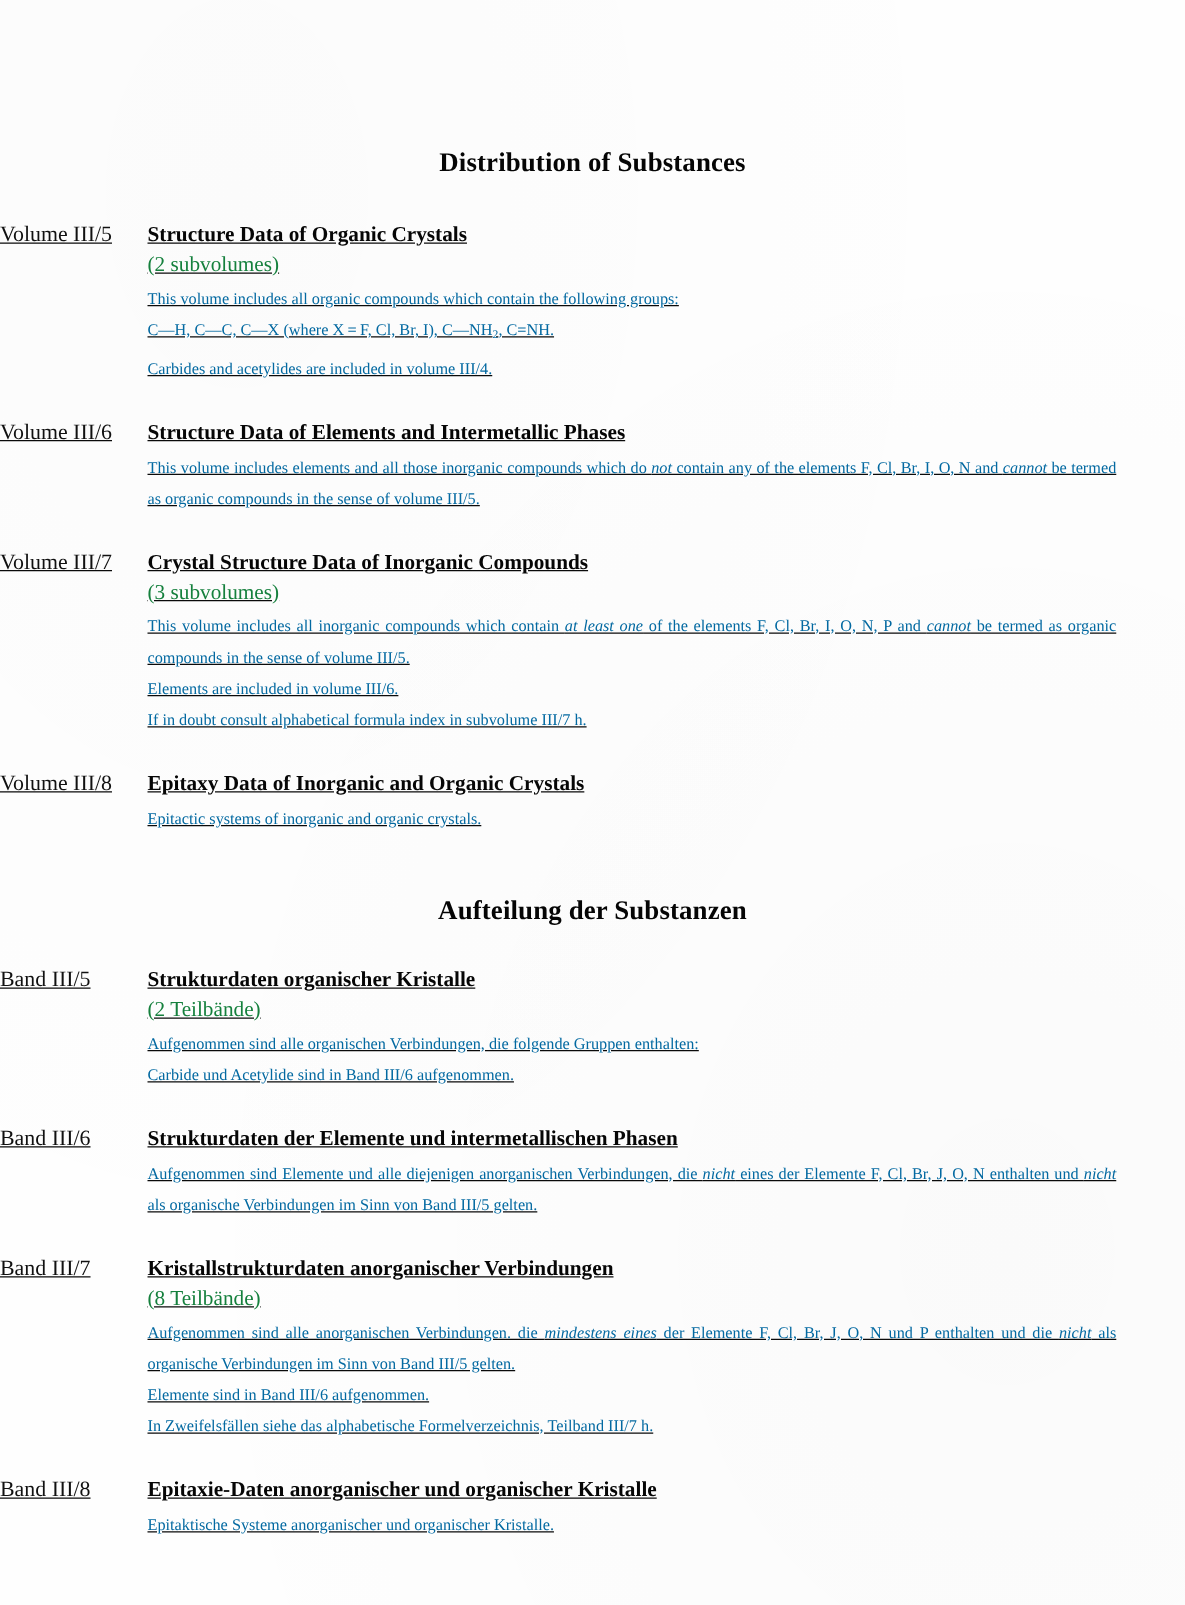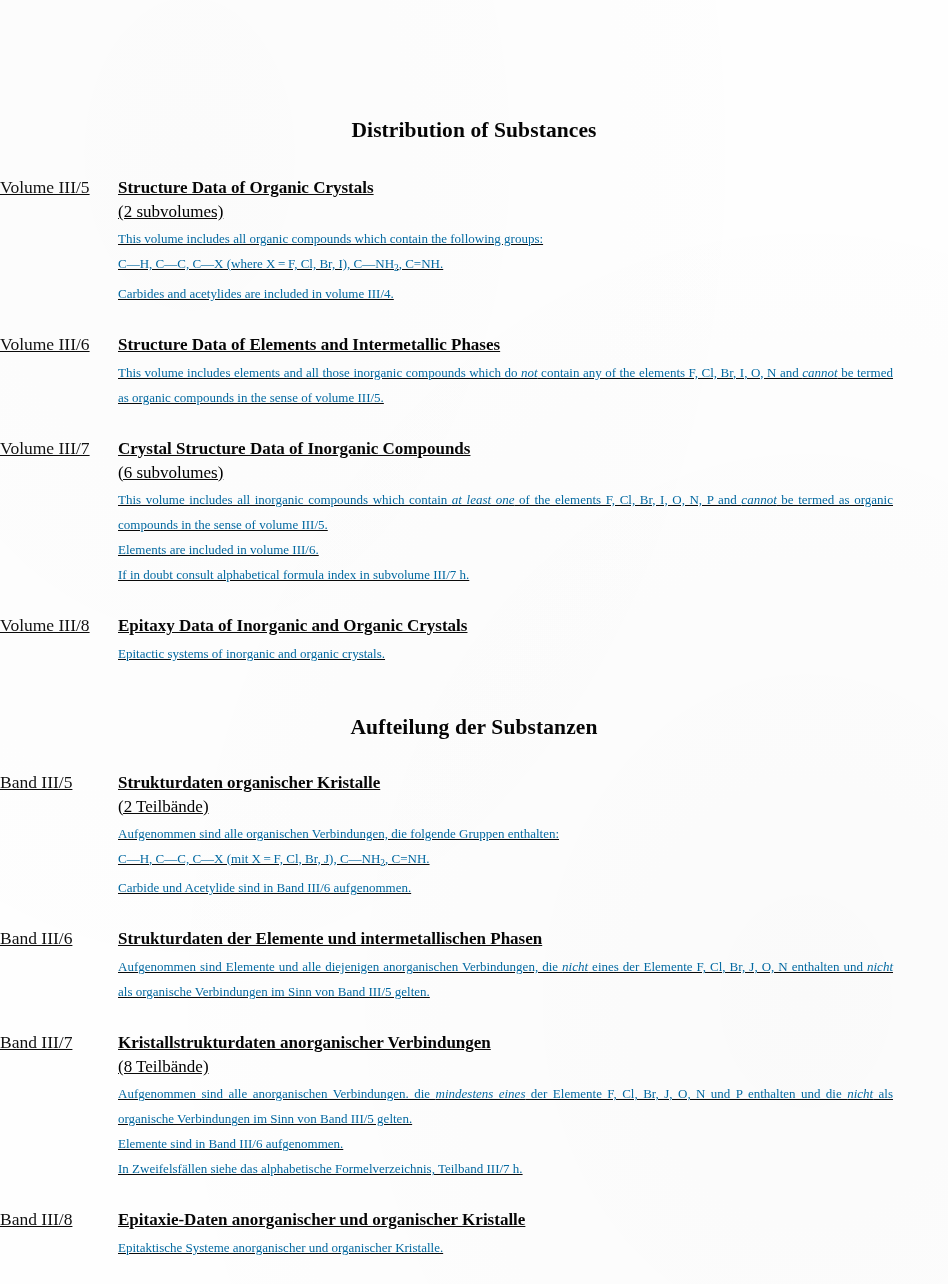--- a/index.html
+++ b/index.html
@@ -75,21 +75,21 @@
   .vol-heading {
     font-weight: bold;
     font-size: 17px;
     line-height: 25px;
     color: #060606;
   }
 
   .sub-count {
     font-size: 17px;
     line-height: 23px;
-    color: #000000;
+    color: #15803d;
   }
 
   .para {
     font-size: 13px;
     line-height: 25px;
     color: #0369a1;
     text-align: justify;
     text-justify: inter-word;
     margin-top: 3px;
   }
@@ -148,21 +148,21 @@
       </div>
     </div>
 
     <div style="height:26px"></div>
 
     <div class="entry">
       <div class="entry-row">
         <div class="vol-label">Volume III/7</div>
         <div class="vol-body">
           <div class="vol-heading">Crystal Structure Data of Inorganic Compounds</div>
-          <div class="sub-count">(6 subvolumes)</div>
+          <div class="sub-count">(3 subvolumes)</div>
           <div class="para"><span>This volume includes all inorganic compounds which contain </span><em>at least one</em><span> of the elements F, Cl, Br, I, O, N, P and </span><em>cannot</em><span> be termed as organic compounds in the sense of volume III/5.</span></div>
           <div class="para nojust tight">Elements are included in volume III/6.</div>
           <div class="para nojust tight">If in doubt consult alphabetical formula index in subvolume III/7 h.</div>
         </div>
       </div>
     </div>
 
     <div style="height:26px"></div>
 
     <div class="entry">
@@ -180,21 +180,20 @@
 
     <div style="height:30px"></div>
 
     <div class="entry">
       <div class="entry-row">
         <div class="vol-label">Band III/5</div>
         <div class="vol-body">
           <div class="vol-heading">Strukturdaten organischer Kristalle</div>
           <div class="sub-count">(2 Teilbände)</div>
           <div class="para nojust">Aufgenommen sind alle organischen Verbindungen, die folgende Gruppen enthalten:</div>
-          <div class="para nojust tight"><span>C—H, C—C, C—X (mit X = F, Cl, Br, J), C—NH</span><sub>2</sub><span>, C=NH.</span></div>
           <div class="para nojust tight">Carbide und Acetylide sind in Band III/6 aufgenommen.</div>
         </div>
       </div>
     </div>
 
     <div style="height:26px"></div>
 
     <div class="entry">
       <div class="entry-row">
         <div class="vol-label">Band III/6</div>

